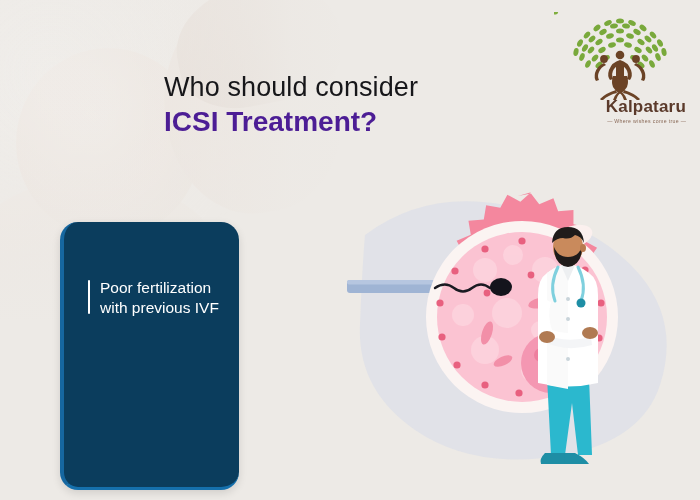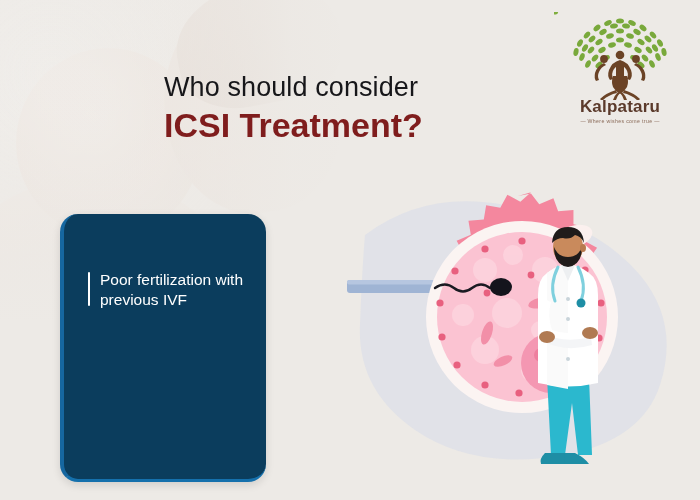--- a/index.html
+++ b/index.html
@@ -57,47 +57,47 @@
   }
   .photo-fade {
     position:absolute; left:-20px; top:-10px;
     width:380px; height:350px;
     background:
       linear-gradient(to right, rgba(237,234,230,0) 0%, rgba(237,234,230,.25) 45%, rgba(237,234,230,.92) 82%, #EDEAE6 100%),
       linear-gradient(to bottom, rgba(237,234,230,.35) 0%, rgba(237,234,230,.15) 35%, rgba(237,234,230,.95) 88%, #EDEAE6 100%);
   }
 
   
-  .logo { position:absolute; right:14px; top:12px; width:132px; text-align:center; }
+  .logo { position:absolute; right:14px; top:12px; width:132px; text-align:right; }
   .logo-tree { width:132px; height:88px; display:block; }
   .logo-name {
     font-size:17px; font-weight:bold; color:#5B3A2B;
     letter-spacing:.2px; line-height:1; margin-top:-2px;
   }
   .logo-tag {
     font-size:5.2px; color:#8a6a58; letter-spacing:.35px;
     margin-top:3px; white-space:nowrap;
   }
   .logo-tag .dash { letter-spacing:0; }
 
   
   .headline { position:absolute; left:164px; top:72px; width:360px; }
   .headline .l1 {
     font-size:27px; color:#17171a; font-weight:400;
     letter-spacing:.1px; line-height:1.12; white-space:nowrap;
   }
   .headline .l2 {
-    font-size:34px; color:#7f1d1d; font-weight:bold;
+    font-size:28px; color:#4c1d95; font-weight:bold;
     letter-spacing:0px; line-height:1.12; margin-top:4px; white-space:nowrap;
   }
 
   
   .panel {
-    position:absolute; left:60px; top:214px;
-    width:206px; height:268px;
+    position:absolute; left:60px; top:222px;
+    width:179px; height:268px;
     background:#0B3D5D;
     border-radius:18px;
     border-left:4px solid #1667A0;
     border-bottom:3px solid #1570AC;
     box-shadow:0 3px 8px rgba(0,0,0,.12);
     padding:28px 16px 20px 24px;
     display:flex; flex-direction:column; justify-content:space-around;
   }
   .bullet { display:flex; align-items:stretch; gap:10px; }
   .bullet .tick {

